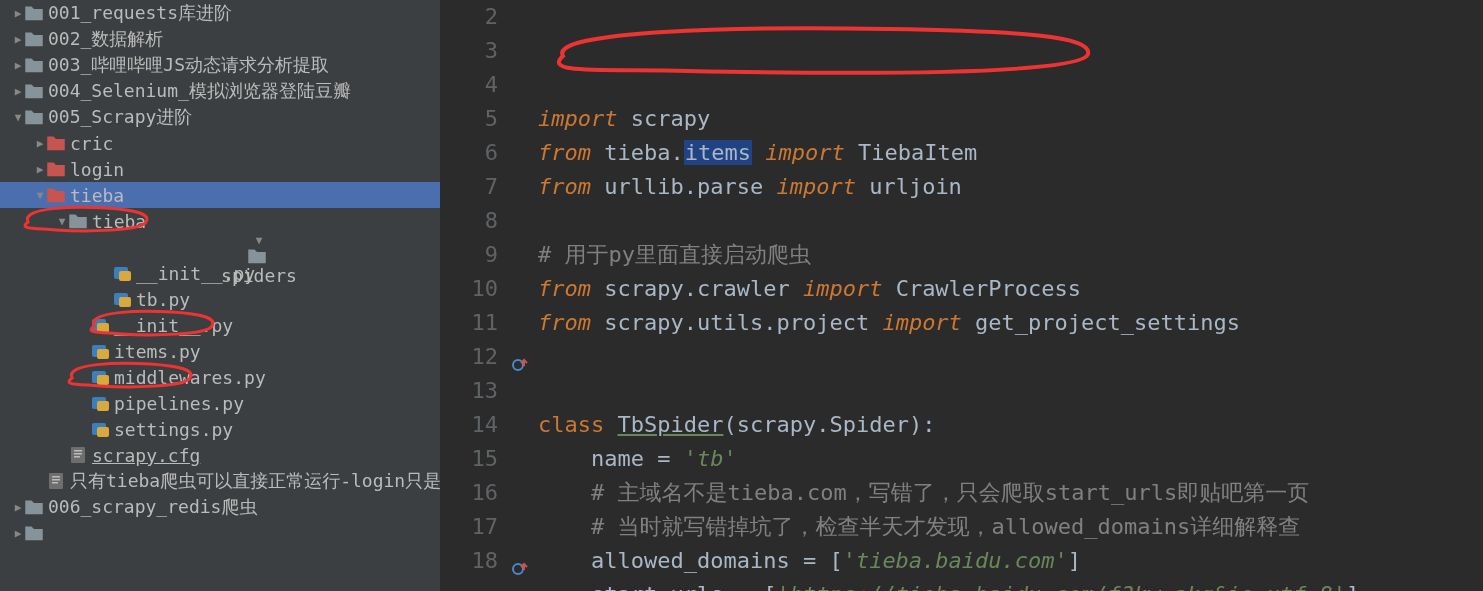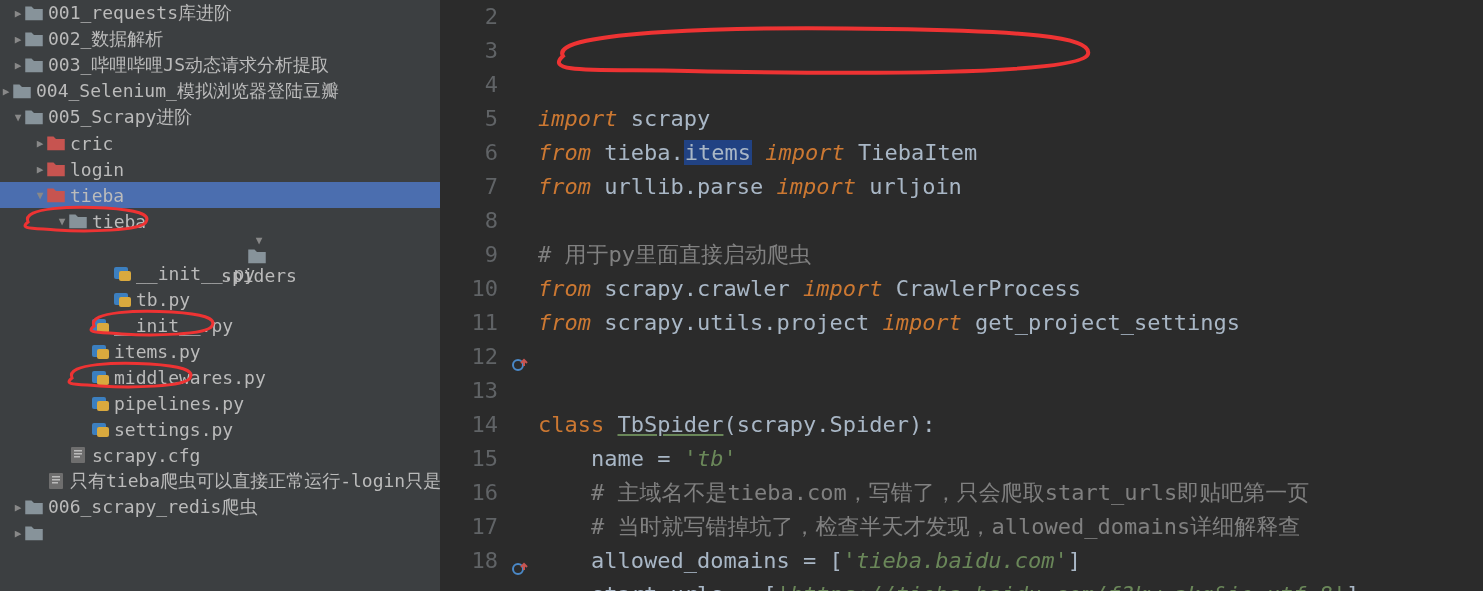--- a/index.html
+++ b/index.html
@@ -54,21 +54,21 @@
       </div>
       <div class="tree-row" style="padding-left: 12px;">
         <span class="arrow collapsed"></span>
         <span class="icon">
           <svg viewBox="0 0 16 14">
             <path fill="#87939a" d="M1 2h5l2 2h7v9H1z"></path>
           </svg>
         </span>
         <span class="label">003_哔哩哔哩JS动态请求分析提取</span>
       </div>
-      <div class="tree-row" style="padding-left: 0;">
+      <div class="tree-row" style="padding-left: 12px;">
         <span class="arrow collapsed"></span>
         <span class="icon">
           <svg viewBox="0 0 16 14">
             <path fill="#87939a" d="M1 2h5l2 2h7v9H1z"></path>
           </svg>
         </span>
         <span class="label">004_Selenium_模拟浏览器登陆豆瓣</span>
       </div>
       <div class="tree-row" style="padding-left: 12px;">
         <span class="arrow expanded"></span>
@@ -187,21 +187,21 @@
       <div class="tree-row" style="padding-left: 78px;">
         <span class="arrow none"></span>
         <span class="icon">
           <svg class="py-icon" viewBox="0 0 18 16">
             <rect x="1" y="2" width="14" height="12" rx="2" fill="#3c7fbf"></rect>
             <rect x="6" y="6" width="12" height="10" rx="2" fill="#d9a93e"></rect>
           </svg>
         </span>
         <span class="label">settings.py</span>
       </div>
-      <div class="tree-row" style="padding-left: 56px;">
+      <div class="tree-row" style="padding-left: 56px; text-decoration: underline;">
         <span class="arrow none"></span>
         <span class="icon">
           <svg viewBox="0 0 14 16" width="14" height="16">
             <rect width="14" height="16" fill="#6e6e6e" rx="1"></rect>
             <rect x="3" y="3" width="8" height="1.5" fill="#bbb"></rect>
             <rect x="3" y="6" width="8" height="1.5" fill="#bbb"></rect>
             <rect x="3" y="9" width="6" height="1.5" fill="#bbb"></rect>
           </svg>
         </span>
         <span class="label">scrapy.cfg</span>

